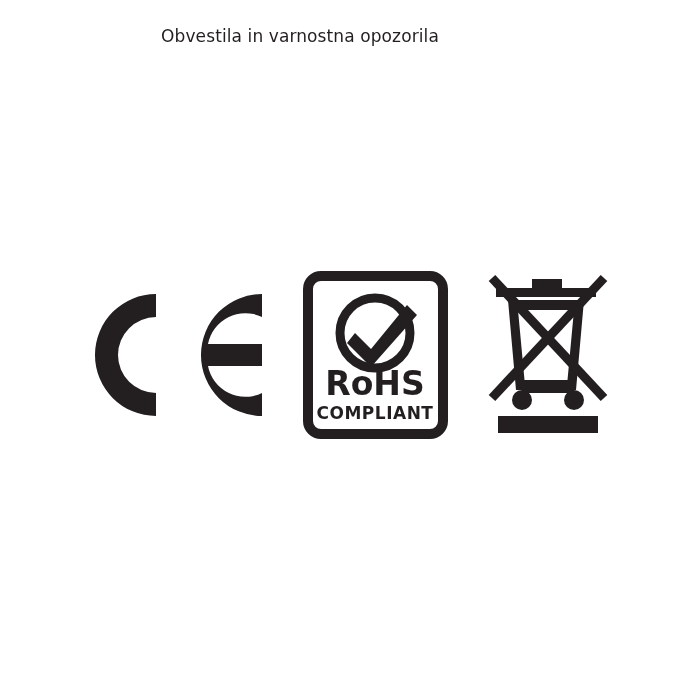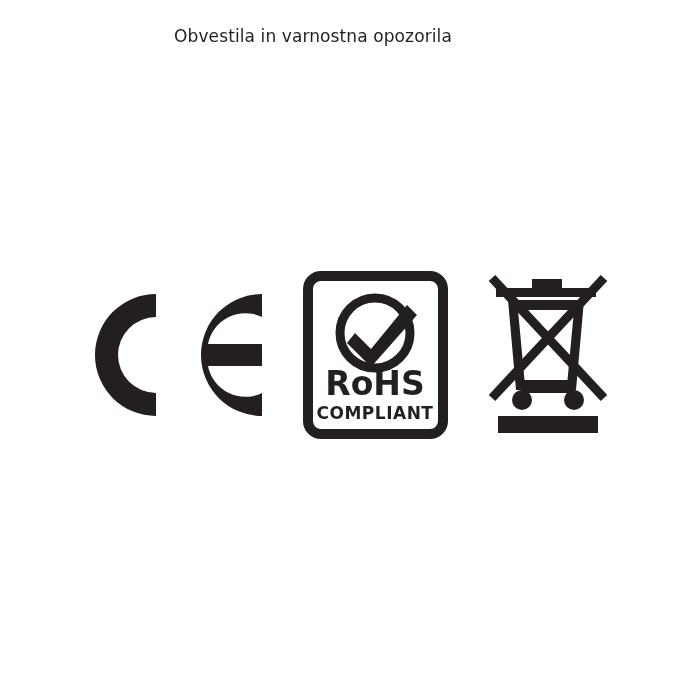--- a/index.html
+++ b/index.html
@@ -11,21 +11,21 @@
     width: 700px;
     height: 700px;
     font-family: "DejaVu Sans", sans-serif;
     color: #231f20;
     position: relative;
     overflow: hidden;
   }
   .page-title {
     position: absolute;
     top: 26px;
-    left: 13px;
+    left: 0;
     width: 600px;
     text-align: center;
     font-size: 17px;
     font-weight: 400;
     color: #231f20;
     letter-spacing: 0.1px;
   }
   .marks-row {
     position: absolute;
     top: 255px;

